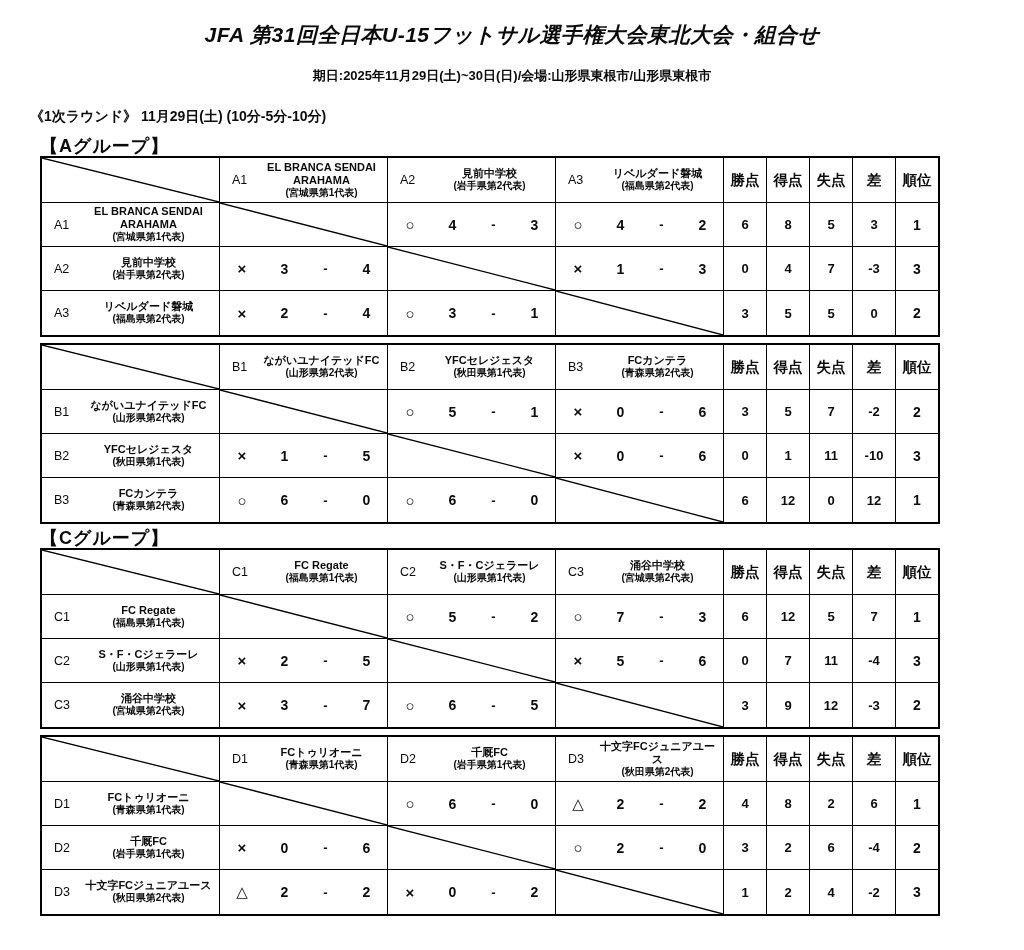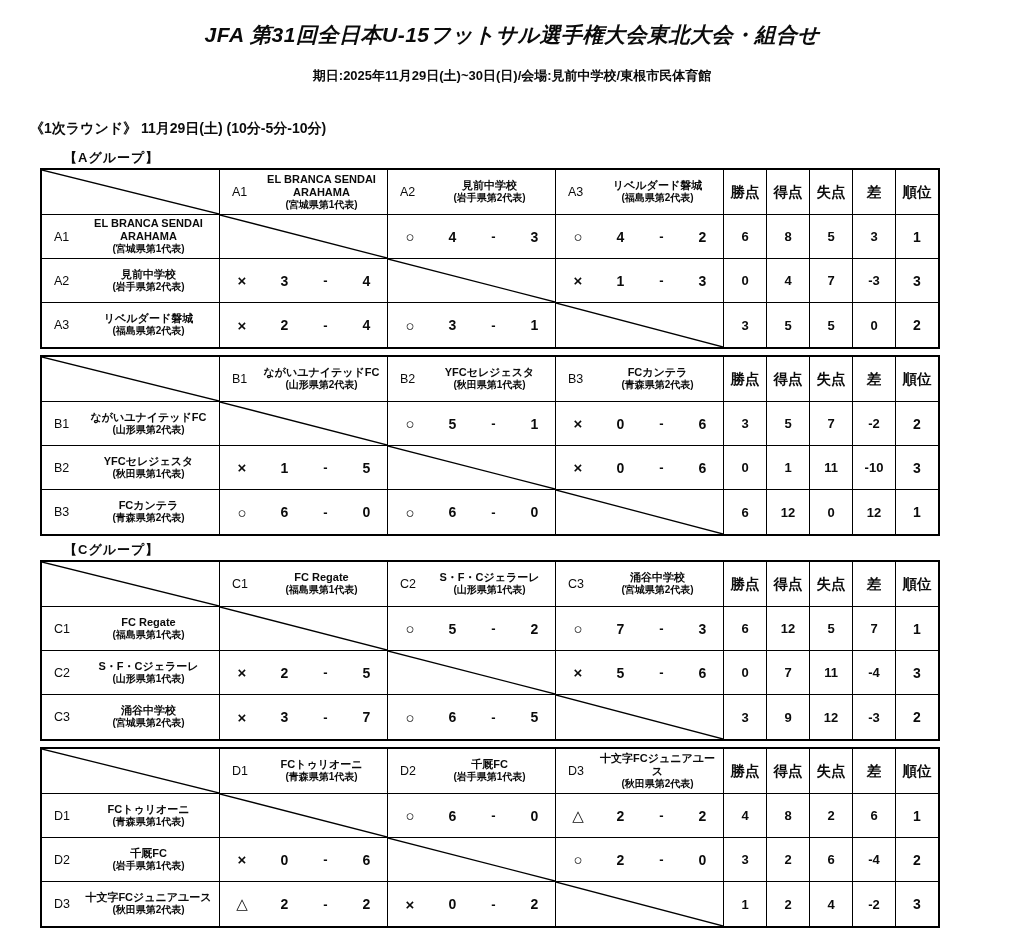--- a/index.html
+++ b/index.html
@@ -9,26 +9,26 @@
     font-family:"Liberation Sans","DejaVu Sans",sans-serif;
   }
   .title {
     text-align:center; font-weight:bold; font-size:21px;
     padding-top:21px; letter-spacing:.5px;font-style:italic;
   }
   .subtitle {
     text-align:center; font-weight:bold; font-size:13px; margin-top:18px;
   }
   .round {
-    font-weight:bold; font-size:14px; margin:35px 0 12px 30px;
+    font-weight:bold; font-size:14px; margin:23px 0 12px 30px;
   }
   .group-section { margin:0 0 6px 40px; }
   .group-label {
-    font-weight:bold; font-size:13px; line-height:16px;
-    margin-bottom:2px; letter-spacing:1px;margin-left:24px;
+    font-weight:bold; font-size:18px; line-height:16px;
+    margin-bottom:2px; letter-spacing:1px;
   }
   .grid {
     display:grid;
     grid-template-columns:178px 168px 168px 168px 43px 43px 43px 43px 42px;
     width:896px; border:2px solid #000; background:#fff;
   }
   .cell {
     position:relative; box-sizing:border-box; overflow:hidden;
     height:44px; border-right:1px solid #000; border-bottom:1px solid #000;
     display:flex; align-items:center; justify-content:center;
@@ -48,21 +48,21 @@
   .sep  { font-size:13px; font-weight:bold; }
   .stat-header { font-size:14.5px; font-weight:bold; }
   .stat-cell { font-size:13px; font-weight:600; }
   .rank-cell { font-size:14px; font-weight:800; }
 </style>
 </head>
 <body>
 
 <div class="page">
   <div class="title">JFA 第31回全日本U-15フットサル選手権大会東北大会・組合せ</div>
-  <div class="subtitle">期日:2025年11月29日(土)~30日(日)/会場:見前中学校/東根市民体育館</div>
+  <div class="subtitle">期日:2025年11月29日(土)~30日(日)/会場:山形県東根市/山形県東根市</div>
   <div class="round">《1次ラウンド》 11月29日(土) (10分-5分-10分)</div>
   <div id="groups">
       <div class="group-section">
         <div class="group-label">【Aグループ】</div>
         <div class="grid">
           <div class="cell header-cell corner-cell">
             <svg viewBox="0 0 100 100" preserveAspectRatio="none" class="diag">
               <line x1="0" y1="0" x2="100" y2="100" stroke="#000" stroke-width="1.3" vector-effect="non-scaling-stroke"></line>
             </svg>
           </div>

